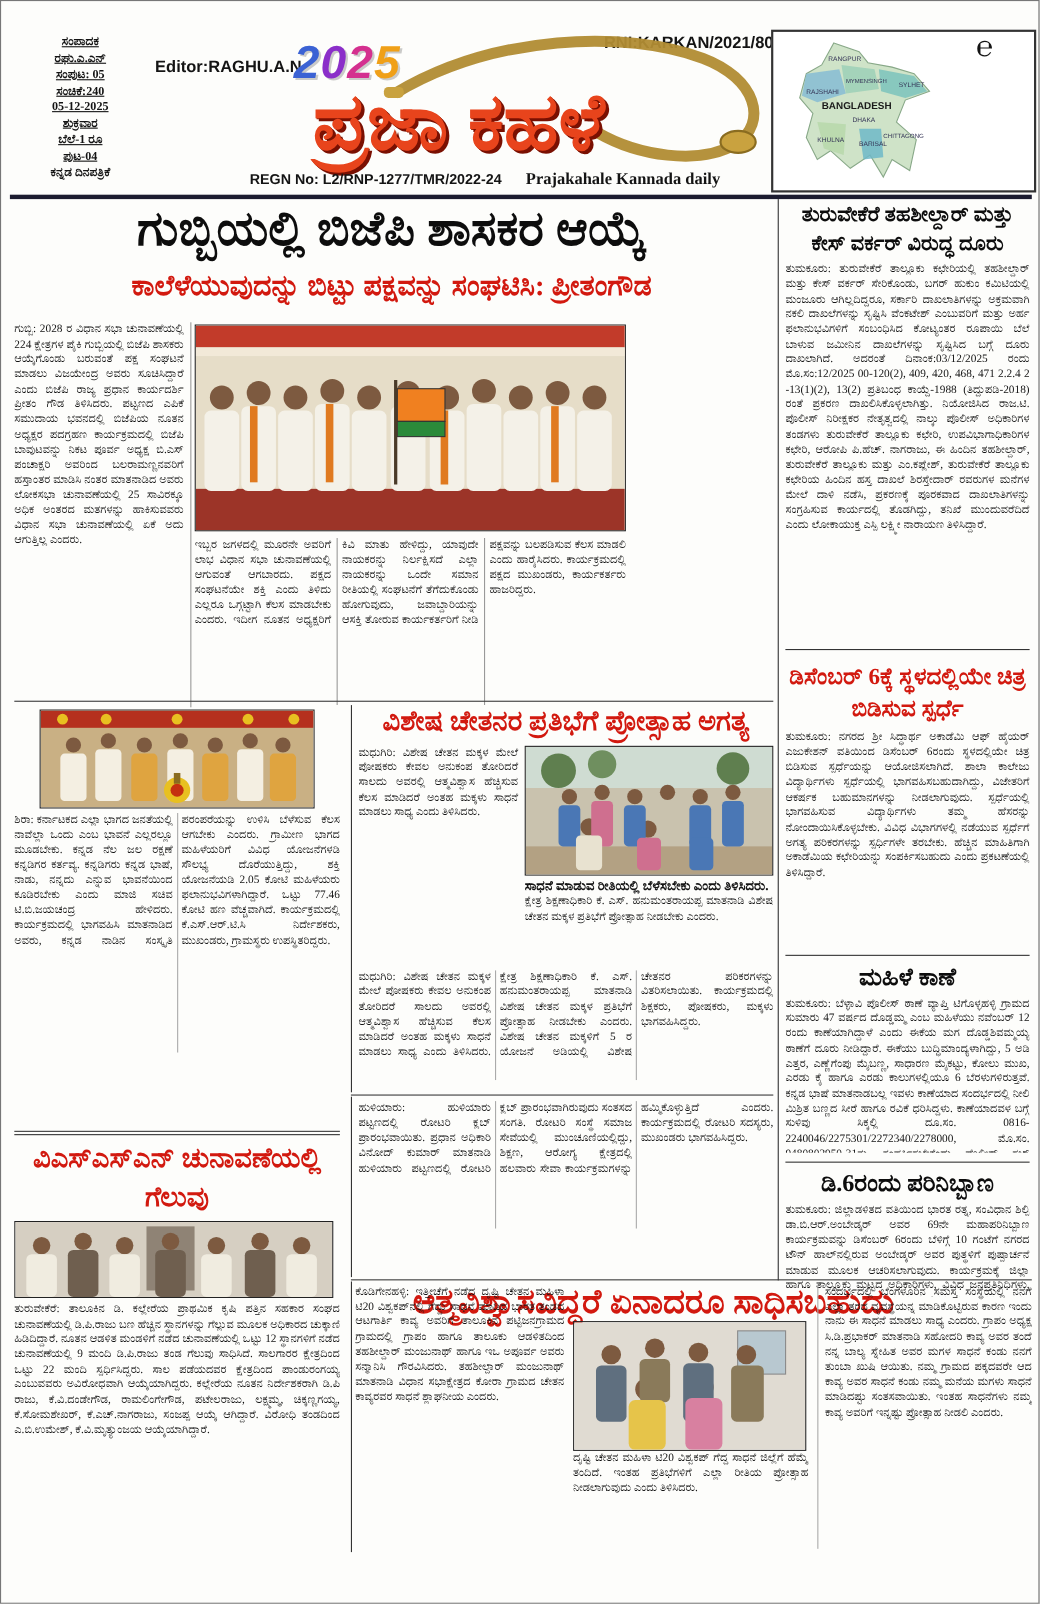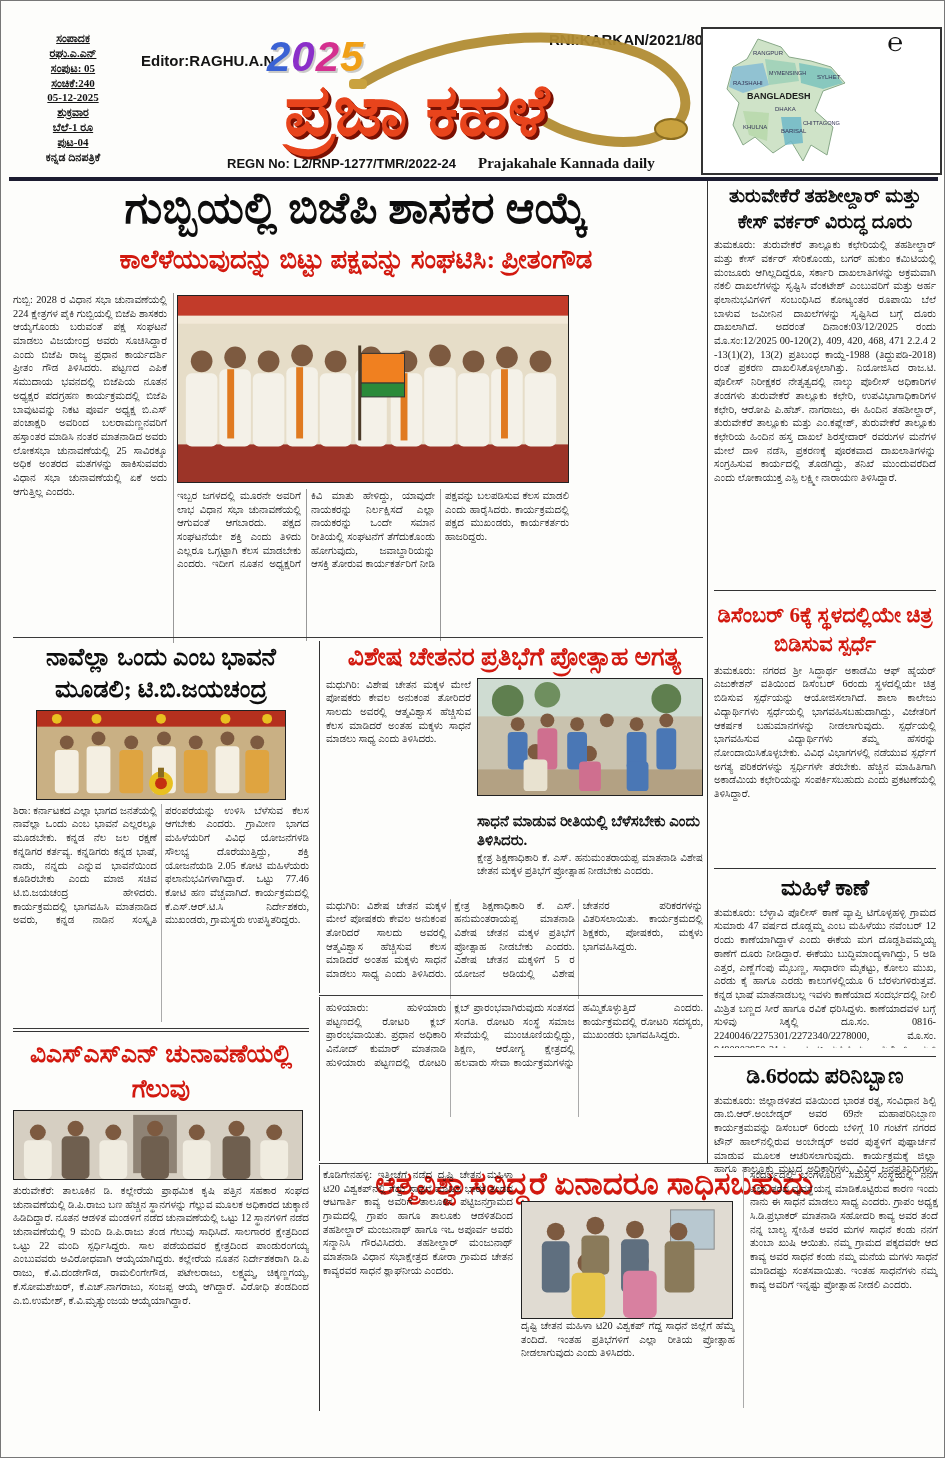--- a/index.html
+++ b/index.html
@@ -58,21 +58,21 @@
   .storyA .hl-black{font-size:24px;line-height:1.35;}
   .sA-photo{width:250px;height:90px;margin:4px auto 4px auto;}
   .sA-body{height:218px;column-count:2;column-gap:8px;column-rule:1px solid #aaa;}
   .storyB{position:absolute;left:318px;top:640px;width:384px;height:352px;border-left:1px solid #333;
           padding-left:6px;box-sizing:border-box;}
   .storyB .hl-red{font-size:25px;line-height:1.3;}
   .sB-row{display:flex;margin-top:4px;}
   .sB-intro{width:146px;height:200px;padding-right:6px;}
   .sB-right{width:226px;}
   .sB-photo{width:226px;height:118px;}
-  .sB-cap{font-size:15px;font-weight:bold;line-height:1.3;margin-top:16px;}
+  .sB-cap{font-size:12px;font-weight:bold;line-height:1.3;margin-top:2px;}
   .sB-body{height:100px;column-count:3;column-gap:8px;column-rule:1px solid #aaa;margin-top:4px;}
   .storyC{position:absolute;left:318px;top:996px;width:384px;height:164px;border-left:1px solid #333;
           padding-left:6px;box-sizing:border-box;}
   .storyC .hl-black{font-size:26px;}
   .sC-body{height:116px;column-count:3;column-gap:8px;column-rule:1px solid #aaa;margin-top:4px;}
   
   .storyD{position:absolute;left:12px;top:1030px;width:296px;height:420px;border-top:1px solid #333;padding-top:4px;}
   .storyD .hl-red{font-size:25px;line-height:1.4;}
   .sD-photo{width:290px;height:70px;margin:4px 0;}
   .sD-body{height:256px;}
@@ -208,21 +208,20 @@
       <div class="sb-title-red hl-black" style="font-size:22px;margin:0 0 2px 0;">ಮಹಿಳೆ ಕಾಣೆ</div>
       <div class="bodytxt" style="height:142px;">ತುಮಕೂರು: ಬೆಳ್ಳಾವಿ ಪೊಲೀಸ್ ಠಾಣೆ ವ್ಯಾಪ್ತಿ ಟಿಗೊಳ್ಳಹಳ್ಳಿ ಗ್ರಾಮದ ಸುಮಾರು 47 ವರ್ಷದ ದೊಡ್ಡಮ್ಮ ಎಂಬ ಮಹಿಳೆಯು ನವೆಂಬರ್ 12 ರಂದು ಕಾಣೆಯಾಗಿದ್ದಾಳೆ ಎಂದು ಈಕೆಯ ಮಗ ದೊಡ್ಡಶಿವಮ್ಮಯ್ಯ ಠಾಣೆಗೆ ದೂರು ನೀಡಿದ್ದಾರೆ. ಈಕೆಯು ಬುದ್ಧಿಮಾಂದ್ಯಳಾಗಿದ್ದು, 5 ಅಡಿ ಎತ್ತರ, ಎಣ್ಣೆಗೆಂಪು ಮೈಬಣ್ಣ, ಸಾಧಾರಣ ಮೈಕಟ್ಟು, ಕೋಲು ಮುಖ, ಎರಡು ಕೈ ಹಾಗೂ ಎರಡು ಕಾಲುಗಳಲ್ಲಿಯೂ 6 ಬೆರಳುಗಳಿರುತ್ತವೆ. ಕನ್ನಡ ಭಾಷೆ ಮಾತನಾಡಬಲ್ಲ ಇವಳು ಕಾಣೆಯಾದ ಸಂದರ್ಭದಲ್ಲಿ ನೀಲಿ ಮಿಶ್ರಿತ ಬಣ್ಣದ ಸೀರೆ ಹಾಗೂ ರವಿಕೆ ಧರಿಸಿದ್ದಳು. ಕಾಣೆಯಾದವಳ ಬಗ್ಗೆ ಸುಳಿವು ಸಿಕ್ಕಲ್ಲಿ ದೂ.ಸಂ. 0816-2240046/2275301/2272340/2278000, ಮೊ.ಸಂ. 9480802950-31ನ್ನು ಸಂಪರ್ಕಿಸಬೇಕೆಂದು ಪೊಲೀಸ್ ಸಬ್ ಇನ್ಸ್‌ಪೆಕ್ಟರ್ ಮನವಿ ಮಾಡಿದ್ದಾರೆ.</div>
     </div>
     <div style="height:118px;overflow:hidden;">
       <div class="sb-title-red hl-black" style="font-size:22px;margin:0 0 2px 0;">ಡಿ.6ರಂದು ಪರಿನಿಬ್ಬಾಣ</div>
       <div class="bodytxt" style="height:92px;">ತುಮಕೂರು: ಜಿಲ್ಲಾಡಳಿತದ ವತಿಯಿಂದ ಭಾರತ ರತ್ನ, ಸಂವಿಧಾನ ಶಿಲ್ಪಿ ಡಾ.ಬಿ.ಆರ್.ಅಂಬೇಡ್ಕರ್ ಅವರ 69ನೇ ಮಹಾಪರಿನಿಬ್ಬಾಣ ಕಾರ್ಯಕ್ರಮವನ್ನು ಡಿಸೆಂಬರ್ 6ರಂದು ಬೆಳಿಗ್ಗೆ 10 ಗಂಟೆಗೆ ನಗರದ ಟೌನ್ ಹಾಲ್‌ನಲ್ಲಿರುವ ಅಂಬೇಡ್ಕರ್ ಅವರ ಪುತ್ಥಳಿಗೆ ಪುಷ್ಪಾರ್ಚನೆ ಮಾಡುವ ಮೂಲಕ ಆಚರಿಸಲಾಗುವುದು. ಕಾರ್ಯಕ್ರಮಕ್ಕೆ ಜಿಲ್ಲಾ ಹಾಗೂ ತಾಲ್ಲೂಕು ಮಟ್ಟದ ಅಧಿಕಾರಿಗಳು, ವಿವಿಧ ಜನಪ್ರತಿನಿಧಿಗಳು, ಪ.ಜಾತಿ ಮತ್ತು ಪ.ಪಂಗಡ ಸಂಘ ಸಂಸ್ಥೆಗಳ ಮುಖಂಡರು ಹಾಗೂ ಗ್ರಾಮದ ನಾಮಿಸುವಂತೆ ಜಂಟಿ ನಿರ್ದೇಶಕ ಕೃಷ್ಣಪ್ಪ ಪ್ರಕಟಣೆಯಲ್ಲಿ ತಿಳಿಸಿದ್ದಾರೆ.</div>
     </div>
   </div>
 
   <div class="storyA">
-    <div class="hl-black">ನಾವೆಲ್ಲಾ ಒಂದು ಎಂಬ ಭಾವನೆ ಮೂಡಲಿ; ಟಿ.ಬಿ.ಜಯಚಂದ್ರ</div>
     <div class="sA-photo photo">
       <svg viewBox="0 0 250 90" preserveAspectRatio="none">
         <rect width="250" height="90" fill="#c9b084"></rect>
         <rect width="250" height="16" fill="#b5301e"></rect>
         <circle cx="20" cy="8" r="5" fill="#e8c020"></circle>
           <circle cx="60" cy="8" r="5" fill="#e8c020"></circle>
         <circle cx="125" cy="8" r="5" fill="#e8c020"></circle>
           <circle cx="190" cy="8" r="5" fill="#e8c020"></circle>
           <circle cx="232" cy="8" r="5" fill="#e8c020"></circle>
         <g fill="#7d5a40">

